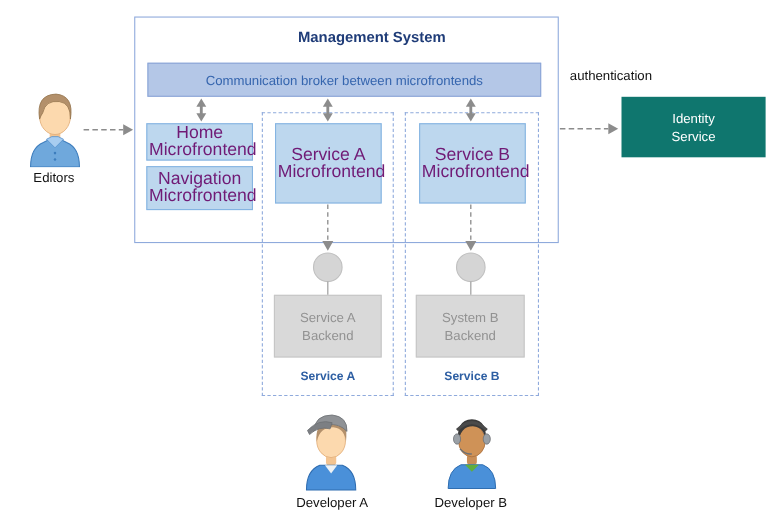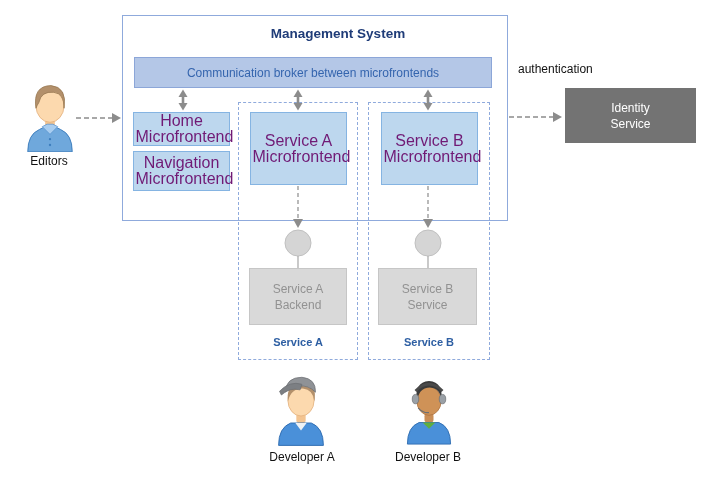--- a/index.html
+++ b/index.html
@@ -17,21 +17,21 @@
           line-height:16px;display:flex;align-items:center;justify-content:center;text-align:center;}
   .mf-box span{display:block;width:92px;}
 
   .svc-box{border:1px dashed #8faadc;background:transparent;}
   .svc-title{color:#2e5fa3;font-weight:bold;font-size:11px;text-align:center;}
 
   .backend-box{background:#d9d9d9;border:1px solid #c6c6c6;color:#929292;font-size:12px;
           line-height:16px;display:flex;align-items:center;justify-content:center;text-align:center;}
   .backend-box span{display:block;width:72px;}
 
-  .identity-box{background:#737373;color:#ffffff;font-size:12px;line-height:16px;
+  .identity-box{background:#0f766e;color:#ffffff;font-size:12px;line-height:16px;
           display:flex;align-items:center;justify-content:center;text-align:center;}
   .identity-box span{display:block;width:52px;}
 
   .plain-label{color:#111111;font-size:12px;}
   .actor-label{color:#111111;font-size:12px;text-align:center;}
 
   svg.overlay{position:absolute;left:0;top:0;pointer-events:none;}
 </style>
 </head>
 <body>
@@ -60,21 +60,21 @@
   <div class="abs mf-box" style="left:250px;top:112px;width:97px;height:73px;">
     <span>Service A Microfrontend</span>
   </div>
 
   <div class="abs svc-box" style="left:368px;top:102px;width:122px;height:258px;"></div>
   <div class="abs svc-title" style="left:368px;top:336px;width:122px;">Service B</div>
   <div class="abs mf-box" style="left:381px;top:112px;width:97px;height:73px;">
     <span>Service B Microfrontend</span>
   </div>
   <div class="abs backend-box" style="left:378px;top:268px;width:99px;height:57px;">
-    <span>Service B Service</span>
+    <span>System B Backend</span>
   </div>
 
   <div class="abs identity-box" style="left:565px;top:88px;width:131px;height:55px;">
     <span>Identity Service</span>
   </div>
   <div class="abs plain-label" style="left:518px;top:62px;text-align:right;">authentication</div>
 
   <div class="abs" style="left:21px;top:80px;width:58px;height:72px;">
     <svg width="58" height="72" viewBox="0 0 60 74">
       <rect x="25" y="40" width="10" height="10" rx="3" fill="#f3c491"></rect>

